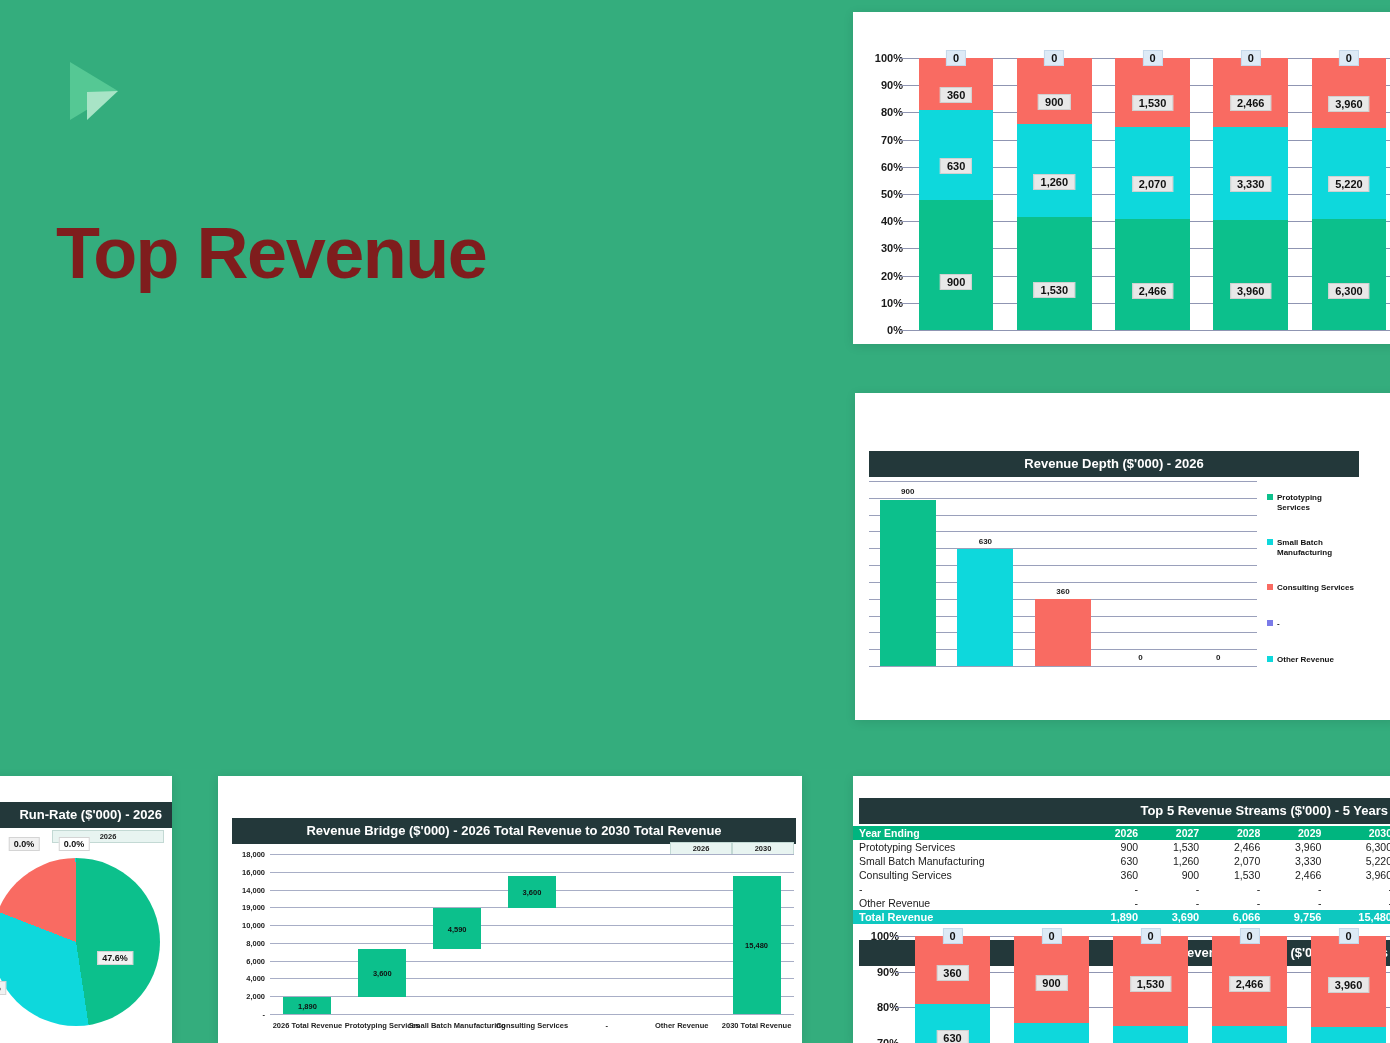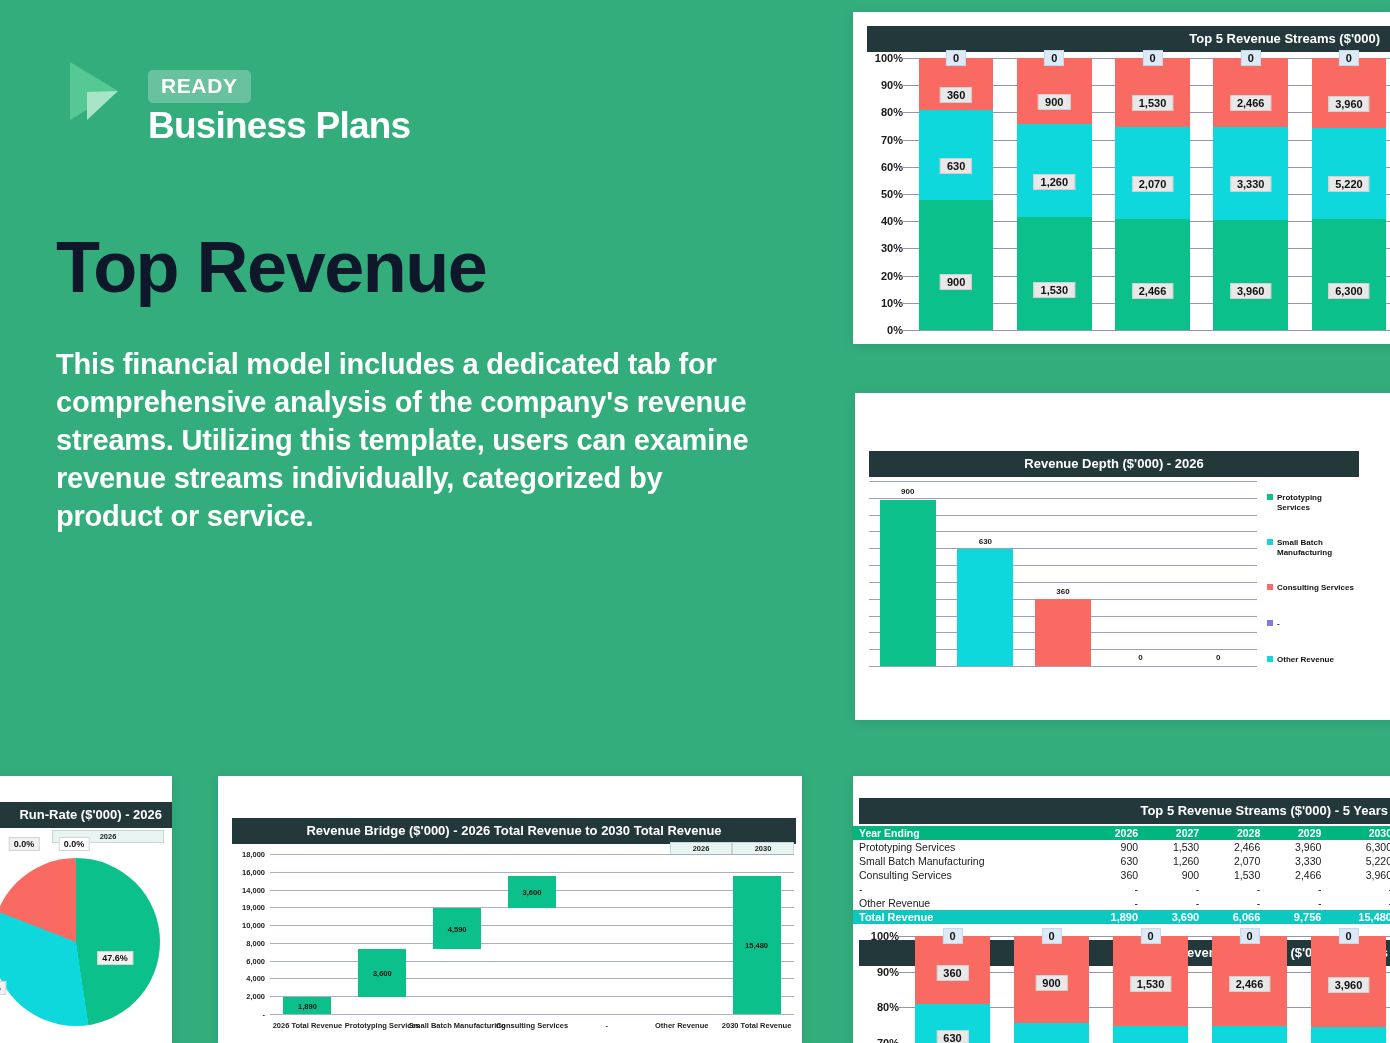--- a/index.html
+++ b/index.html
@@ -28,21 +28,21 @@
   }
   .bp-title {
     color: #ffffff;
     font-size: 37px;
     font-weight: bold;
     letter-spacing: -0.8px;
     margin-top: 4px;
     line-height: 1.0;
   }
   .hero-title {
-    color: #0f172a;
+    color: #7f1d1d;
     font-size: 72px;
     font-weight: bold;
     letter-spacing: -1.5px;
     margin-top: 86px;
     line-height: 1.05;
   }
   .hero-body {
     color: #ffffff;
     font-size: 29px;
     font-weight: 600;
@@ -172,31 +172,25 @@
 <body>
 
 <div class="hero">
   <div class="logo-row">
     <div class="logo-mark">
       <svg width="78" height="78" viewBox="0 0 78 78" aria-hidden="true">
         <path d="M14 10 L14 68 L62 39 Z" fill="#55c894"></path>
         <path d="M31 40 L31 68 L62 39 Z" fill="#a8e4c6"></path>
       </svg>
     </div>
-    <div class="logo-text">
-      <div class="ready-badge">READY</div>
-      <div class="bp-title">Business Plans</div>
-    </div>
   </div>
   <h1 class="hero-title">Top Revenue</h1>
-  <p class="hero-body">This financial model includes a dedicated tab for comprehensive analysis of the company's revenue streams. Utilizing this template, users can examine revenue streams individually, categorized by product or service.</p>
 </div>
 
 <div class="panel" style="left:853px; top:12px; width:545px; height:332px;">
-  <div class="xl-title" style="margin:14px 8px 0 14px;">Top 5 Revenue Streams ($'000)</div>
   <div class="stackchart" id="sc-main" style="position:absolute; left:10px; top:46px; right:0; bottom:14px;">
       <div class="sc-axis">
         <span style="top: 100%;">0%</span>
         <span style="top: 90%;">10%</span>
         <span style="top: 80%;">20%</span>
         <span style="top: 70%;">30%</span>
         <span style="top: 60%;">40%</span>
         <span style="top: 50%;">50%</span>
         <span style="top: 40%;">60%</span>
         <span style="top: 30%;">70%</span>

